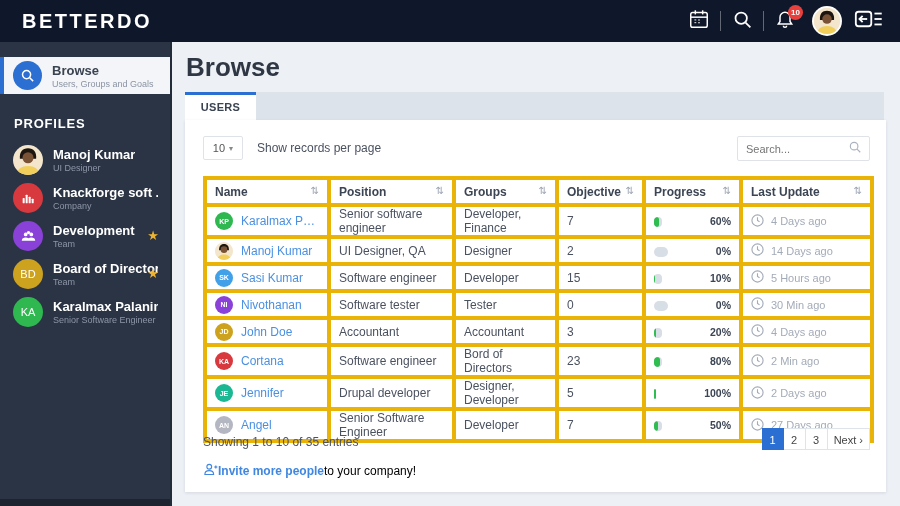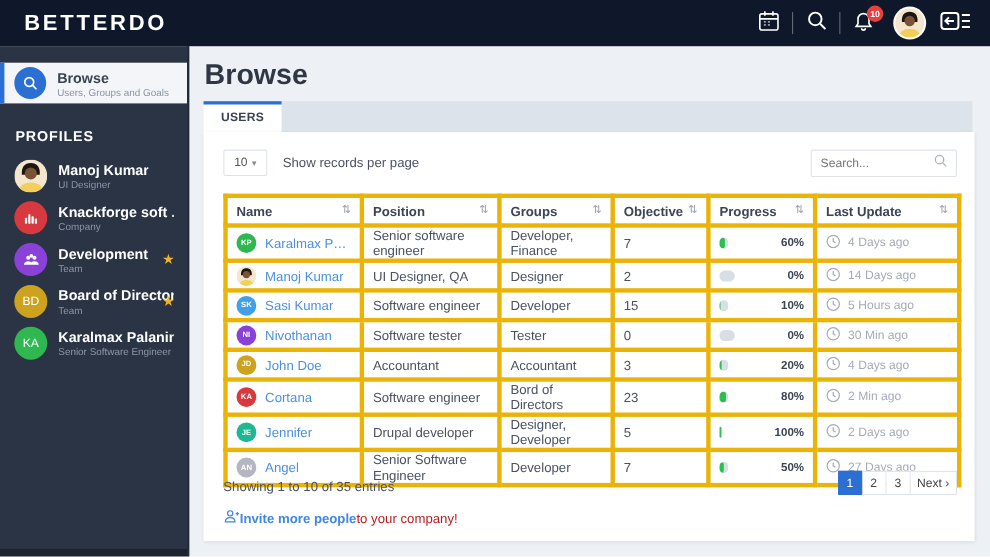--- a/index.html
+++ b/index.html
@@ -132,38 +132,38 @@
   .row-avatar {
     width:18px; height:18px; border-radius:50%; flex:none; overflow:hidden;
     color:#fff; font-size:7px; font-weight:bold;
     display:flex; align-items:center; justify-content:center;
   }
   .row-avatar svg { display:block; }
   .name-link {
     color:#4a90e2; text-decoration:none; white-space:nowrap; overflow:hidden;
     text-overflow:ellipsis; cursor:pointer;
   }
-  .progress-cell { display:flex; align-items:center;gap:48px; }
+  .progress-cell { display:flex; align-items:flex-end;gap:48px; }
   .ptrack { width:56px; height:10px; border-radius:5px; background:#d8dee6; overflow:hidden; }
   .pfill { height:100%; border-radius:5px; background:#2ebd4f; }
   .plabel { margin-left:auto; font-size:10.5px; font-weight:bold; color:#3c4554; }
   .time-cell { display:flex; align-items:center; gap:7px; color:#a3abb8; font-size:11px; }
   
   .showing-text { position:absolute; left:18px; top:315px; font-size:12px; color:#4a5260; }
   .pagination { position:absolute; right:16px; top:308px; display:flex; }
   .page-btn {
     min-width:22px; height:22px; line-height:22px; text-align:center; padding:0 6px;
     border:1px solid #dfe4ea; border-left:none; background:#fff; font-size:11px;
     color:#444; cursor:pointer;
   }
   .page-btn:first-child { border-left:1px solid #dfe4ea; }
   .page-btn.active { background:#2b6fd2; border-color:#2b6fd2; color:#fff; }
   .invite-row { position:absolute; left:18px; top:342px; display:flex; align-items:center; gap:0; font-size:12px; }
   .invite-link { color:#3f87e0; font-weight:bold; cursor:pointer; }
-  .invite-rest { color:#b91c1c; }
+  .invite-rest { color:#000000; }
 </style>
 </head>
 <body>
 
 <div class="navbar">
   <div class="logo">BETTERDO</div>
   <div class="nav-right">
     <div class="nav-icon-btn">
       <span>
         <svg width="22" height="22" viewBox="0 0 24 24" fill="none" stroke="#fff" stroke-width="1.6">

